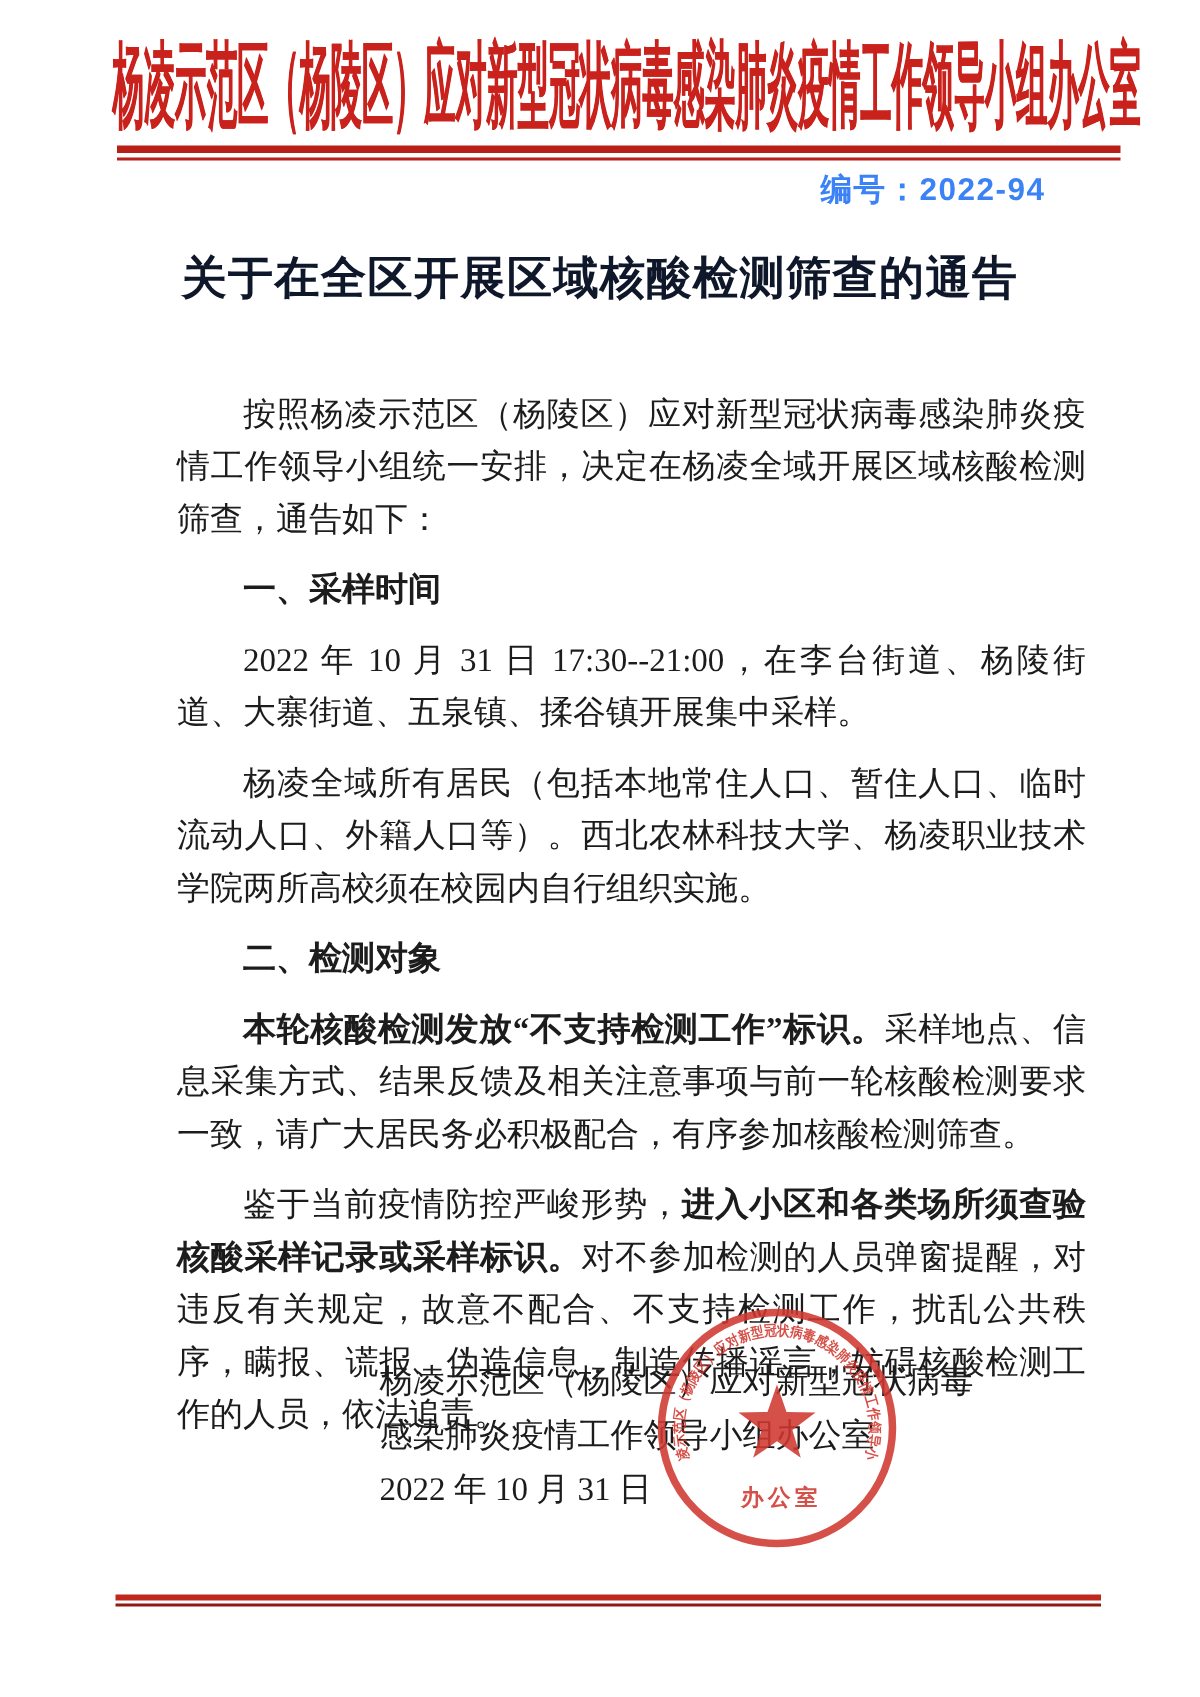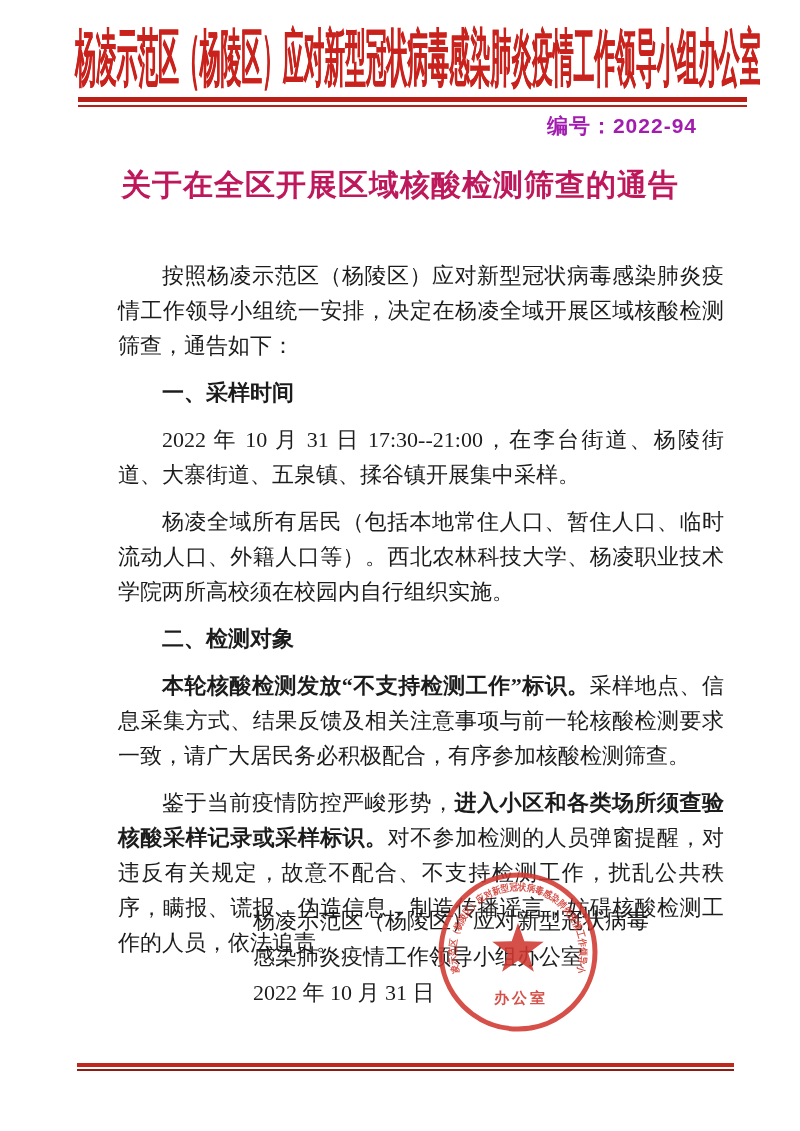--- a/index.html
+++ b/index.html
@@ -21,25 +21,25 @@
   .org-banner .stretch{
     display:inline-block;white-space:nowrap;font-size:62px;line-height:72px;
     font-weight:700;color:var(--accent_red);
     transform:scale(0.335,1);transform-origin:0 0;
     text-shadow:1px 0 0 var(--accent_red);
   }
   .head-rule-thick{position:absolute;left:78px;top:97px;width:669px;height:5px;background:var(--rule_red);}
   .head-rule-thin{position:absolute;left:78px;top:105px;width:669px;height:2px;background:var(--rule_red);}
   .doc-number{
     position:absolute;top:112px;right:103px;font-size:21px;font-weight:700;
-    font-family:"Liberation Sans","DejaVu Sans",sans-serif;letter-spacing:1px;color:#a21caf;
+    font-family:"Liberation Sans","DejaVu Sans",sans-serif;letter-spacing:1px;color:#3b82f6;
   }
   .doc-title{
     position:absolute;left:0;top:165px;width:800px;text-align:center;
-    font-size:30px;font-weight:700;letter-spacing:1px;color:#be185d;
+    font-size:30px;font-weight:700;letter-spacing:1px;color:#0f172a;
   }
   .doc-body{
     position:absolute;left:106px;top:246px;width:630px;
     font-size:22px;line-height:35px;text-align:justify;
   }
   .para{text-indent:2em;margin:12px;}
   .para.heading{font-weight:700;font-family:"Liberation Sans","DejaVu Sans",sans-serif;}
   .para .b{font-weight:700;}
   .signature{
     position:absolute;left:253px;top:903px;width:530px;text-align:left;

